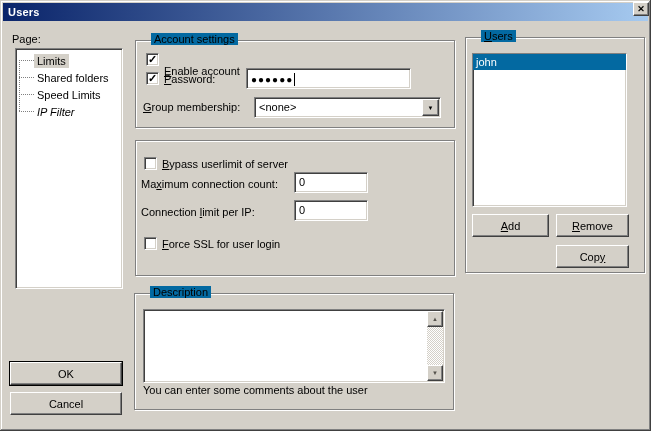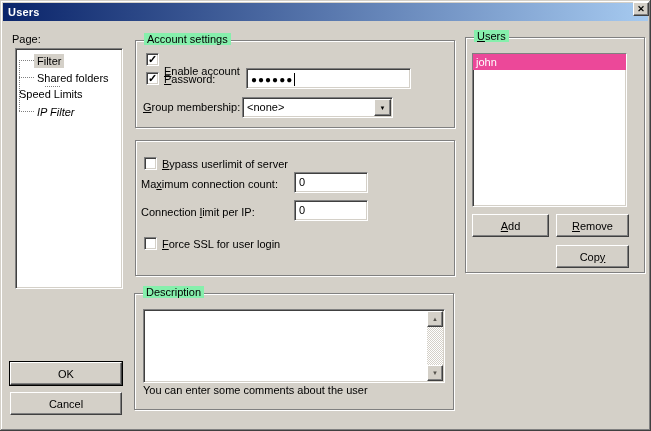--- a/index.html
+++ b/index.html
@@ -42,21 +42,21 @@
     display:flex; align-items:center; justify-content:center;
     font-size:11px; cursor:default;
   }
   .btn-default { outline:1px solid #000; }
 
   .groupbox {
     position:absolute; border:1px solid #808080;
     box-shadow: 1px 1px 0 #fff, inset 1px 1px 0 #fff;
   }
   .groupbox .caption {
-    position:absolute; top:-8px; left:8px; background:#86efac; padding:0 3px;
+    position:absolute; top:-8px; left:15px; background:#0369a1; padding:0 3px;
     white-space:nowrap;
   }
 
   .checkbox {
     position:absolute; width:13px; height:13px; background:#fff;
     border-top:1px solid #808080; border-left:1px solid #808080;
     border-bottom:1px solid #fff; border-right:1px solid #fff;
     box-shadow: inset 1px 1px 0 #404040, inset -1px -1px 0 #d4d0c8;
     display:flex; align-items:center; justify-content:center;
   }
@@ -82,21 +82,21 @@
   .tree-vline { position:absolute; left:3px; top:11px; height:52px; width:1px;
     background-image:repeating-linear-gradient(to bottom,#808080 0 1px,transparent 1px 2px); }
   .tree-row { position:absolute; left:0; height:17px; display:flex; align-items:center; }
   .tree-elbow { display:inline-block; width:15px; height:1px; margin-left:3px;
     background-image:repeating-linear-gradient(to right,#808080 0 1px,transparent 1px 2px); }
   .tree-label { padding:1px 3px; white-space:nowrap; }
   .tree-row.selected .tree-label { background:#d4d0c8; }
 
   .listbox { position:absolute; overflow:hidden; }
   .list-row { height:16px; line-height:16px; padding-left:3px; }
-  .list-row.selected { background:#ec4899; color:#fff; }
+  .list-row.selected { background:#0369a1; color:#fff; }
 
   .textarea-box { position:absolute; }
   .vscrollbar { position:absolute; top:1px; right:1px; bottom:1px; width:16px;
     background:repeating-conic-gradient(#fff 0% 25%, #d4d0c8 0% 50%); background-size:2px 2px; }
   .scroll-btn {
     position:absolute; left:0; width:16px; height:16px; background:#d4d0c8;
     border-top:1px solid #fff; border-left:1px solid #fff;
     border-bottom:1px solid #404040; border-right:1px solid #404040;
     box-shadow: inset -1px -1px 0 #808080;
     display:flex; align-items:center; justify-content:center;
@@ -117,27 +117,27 @@
     <div class="close-btn">
       <span>✕</span>
     </div>
 
     <div class="label" style="left:12px; top:33px;">Page:</div>
 
     <div class="treebox sunken" style="left:15px; top:48px; width:108px; height:241px;">
       <div class="tree-vline"></div>
       <div class="tree-row selected" style="top:3px;">
         <span class="tree-elbow"></span>
-        <span class="tree-label">Filter</span>
+        <span class="tree-label">Limits</span>
       </div>
       <div class="tree-row" style="top:20px;">
         <span class="tree-elbow"></span>
         <span class="tree-label">Shared folders</span>
       </div>
-      <div class="tree-row" style="top:37px;flex-direction:column;">
+      <div class="tree-row" style="top:37px;">
         <span class="tree-elbow"></span>
         <span class="tree-label">Speed Limits</span>
       </div>
       <div class="tree-row" style="top:54px;font-style:italic;">
         <span class="tree-elbow"></span>
         <span class="tree-label">IP Filter</span>
       </div>
     </div>
 
     <div class="btn btn-default" style="left:10px; top:362px; width:112px; height:23px;">
@@ -157,21 +157,21 @@
 
       <div class="checkbox checked" style="left:10px; top:31px;">
         <span class="check-glyph">✓</span>
       </div>
       <div class="label" style="left:28px; top:32px;"><u>P</u>assword:</div>
       <div class="field sunken" style="left:110px; top:27px; width:165px; height:21px;">
         <span class="pwd-dots">●●●●●●</span><span class="caret"></span>
       </div>
 
       <div class="label" style="left:7px; top:60px;"><u>G</u>roup membership:</div>
-      <div class="combo sunken" style="left:106px; top:56px; width:151px; height:21px;">
+      <div class="combo sunken" style="left:118px; top:56px; width:187px; height:21px;">
         <span class="combo-value">&lt;none&gt;</span>
         <span class="combo-arrow-btn">
             <span>▼</span>
           </span>
       </div>
     </div>
 
     <div class="groupbox" style="left:135px; top:140px; width:320px; height:136px;">
       <div class="checkbox" style="left:8px; top:16px;">
         <span class="check-glyph">✓</span>

